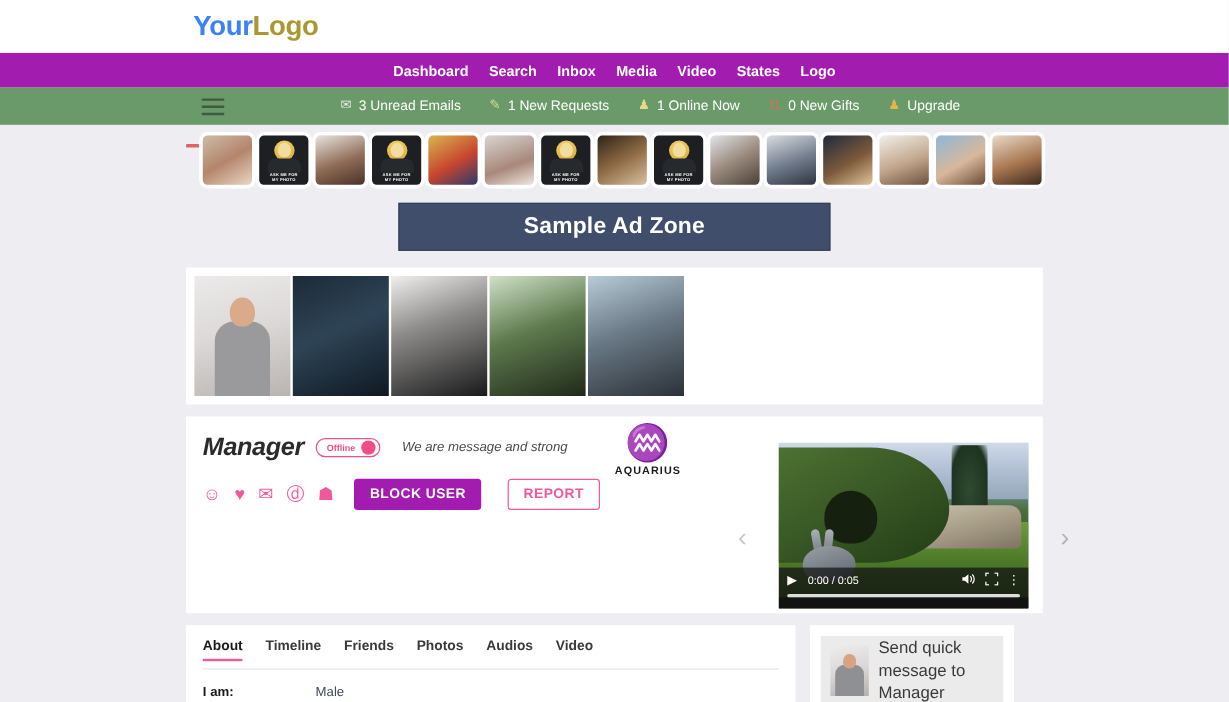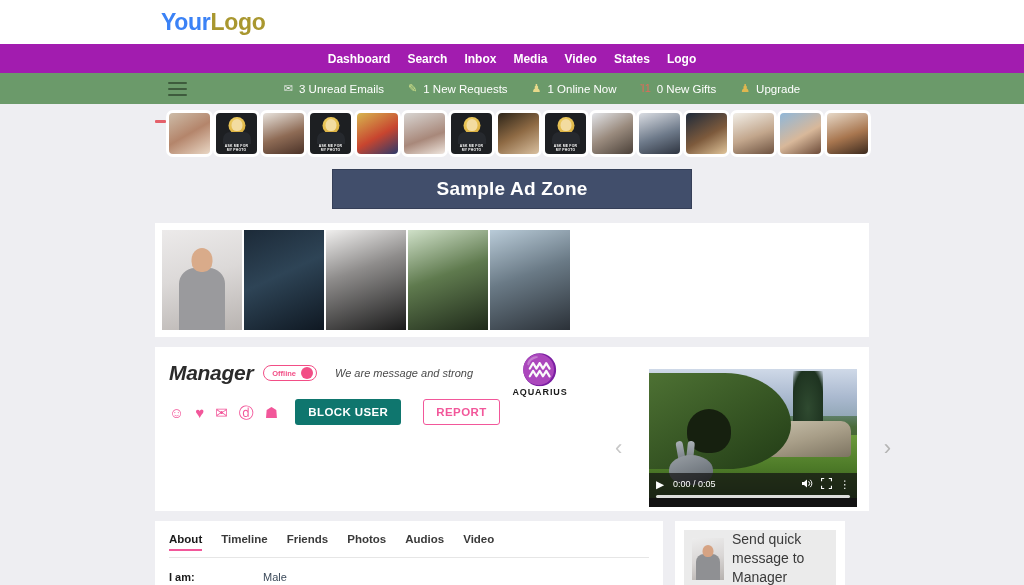--- a/index.html
+++ b/index.html
@@ -174,21 +174,21 @@
   .p-loc {
     margin-top: 11px; font-size: 11.5px; font-weight: bold;
     font-style: italic; color: #2b2b2b;
   }
   .p-actions { margin-top: 14px; display: flex; align-items: center; gap: 11px; }
   .act-ico {
     font-size: 15px; color: #f2579a; cursor: pointer; line-height: 1;
     display: inline-flex; align-items: center;
   }
   .btn-block {
-    margin-left: 6px; background: #0f766e; color: #ffffff; border: none;
+    margin-left: 6px; background: #a21caf; color: #ffffff; border: none;
     font-size: 11.5px; font-weight: bold; letter-spacing: .4px;
     padding: 7px 13px; border-radius: 3px; cursor: pointer;
     font-family: "Liberation Sans", sans-serif;
   }
   .btn-report {
     margin-left: 11px; background: #ffffff; color: #f2579a;
     border: 1px solid #f2579a; font-size: 11.5px; font-weight: bold;
     letter-spacing: .4px; padding: 6px 12px; border-radius: 3px; cursor: pointer;
     font-family: "Liberation Sans", sans-serif;
   }

